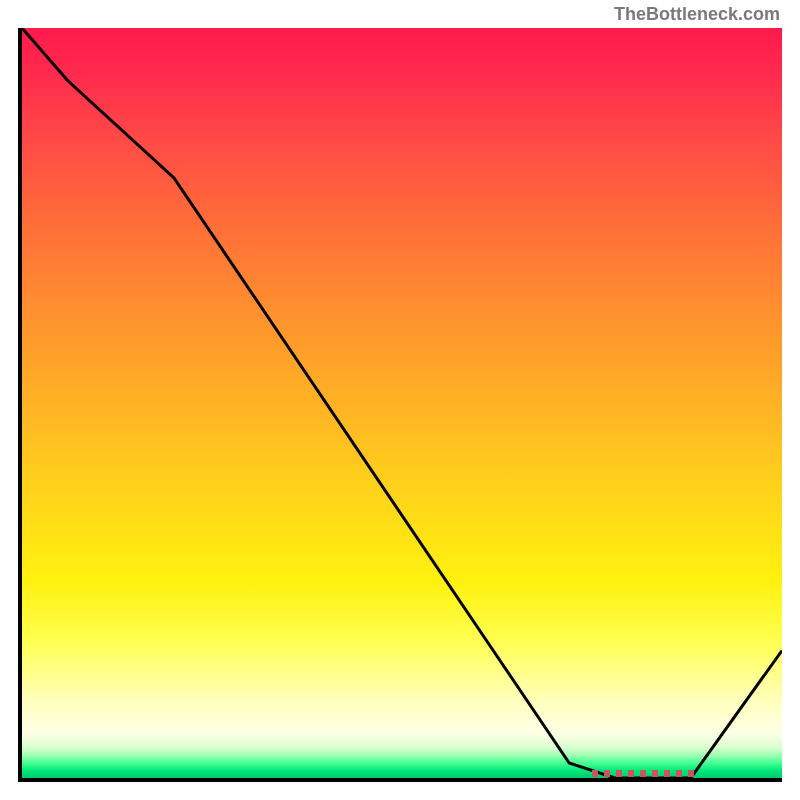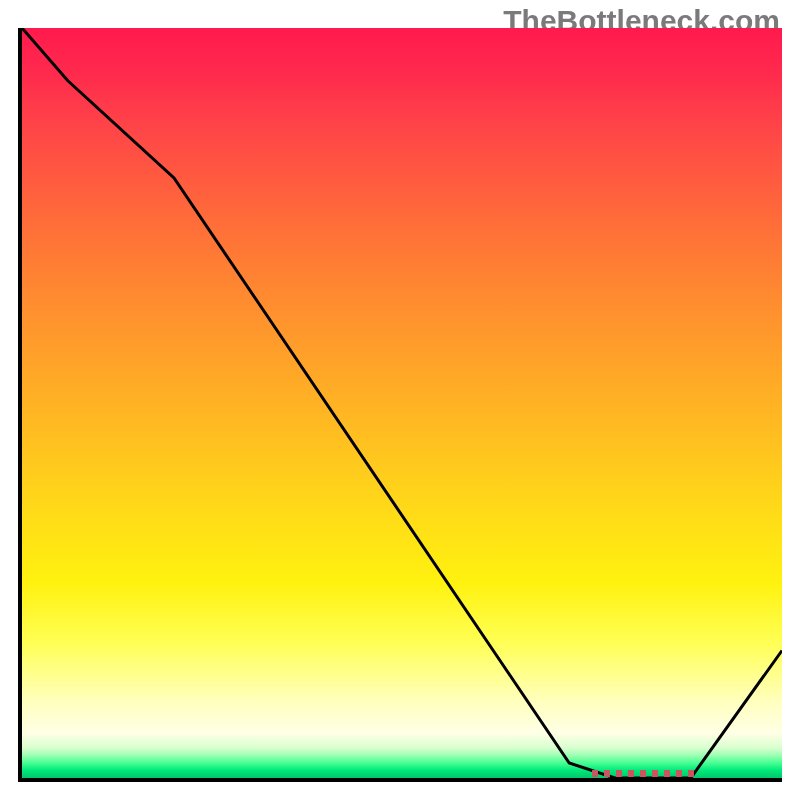--- a/index.html
+++ b/index.html
@@ -13,21 +13,21 @@
   }
   .container {
     position: relative;
     width: 800px;
     height: 800px;
   }
   .attribution {
     position: absolute;
     top: 4px;
     right: 20px;
-    font-size: 30px;
+    font-size: 18px;
     font-weight: bold;
     color: #7a7a7a;
   }
   .plot {
     position: absolute;
     left: 18px;
     top: 28px;
     width: 764px;
     height: 754px;
     box-sizing: border-box;

